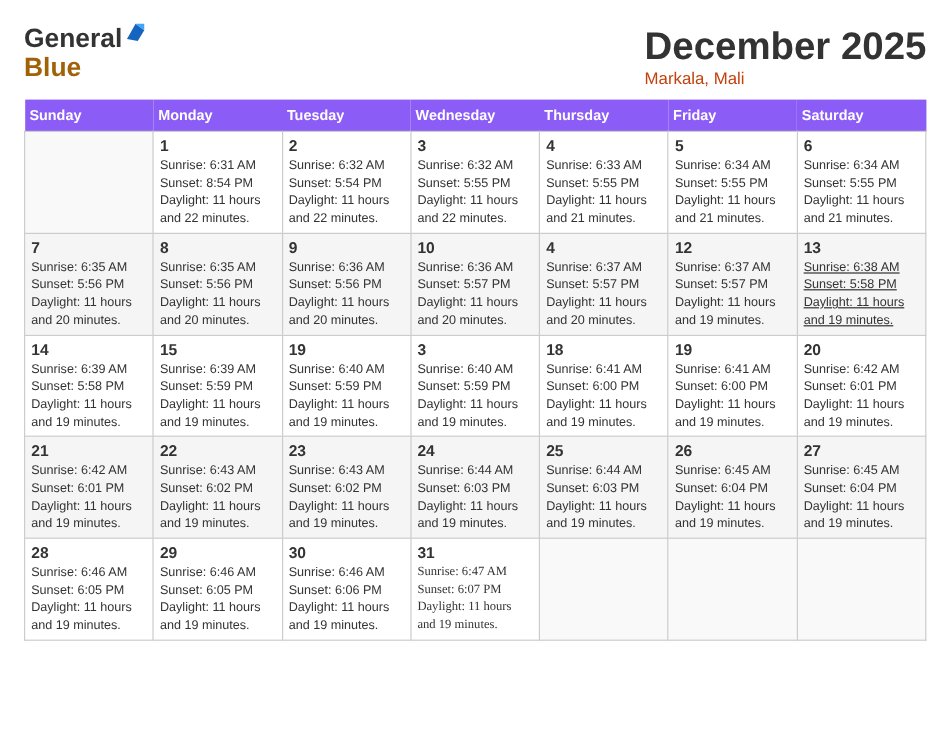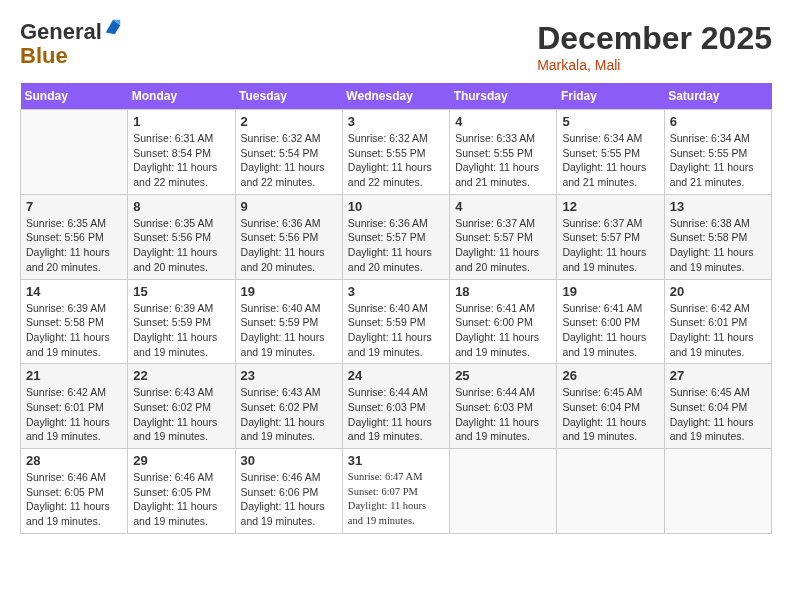--- a/index.html
+++ b/index.html
@@ -204,21 +204,21 @@
         </td>
         <td>
           <span class="day-number">12</span>
           <div class="day-info" style="white-space: pre-line;">Sunrise: 6:37 AM
 Sunset: 5:57 PM
 Daylight: 11 hours
 and 19 minutes.</div>
         </td>
         <td>
           <span class="day-number">13</span>
-          <div class="day-info" style="white-space: pre-line;">Sunrise: 6:38 AM
+          <div class="day-info" style="white-space: pre-line; text-decoration: underline;">Sunrise: 6:38 AM
 Sunset: 5:58 PM
 Daylight: 11 hours
 and 19 minutes.</div>
         </td>
       </tr>
       <tr>
         <td>
           <span class="day-number">14</span>
           <div class="day-info" style="white-space: pre-line;">Sunrise: 6:39 AM
 Sunset: 5:58 PM

